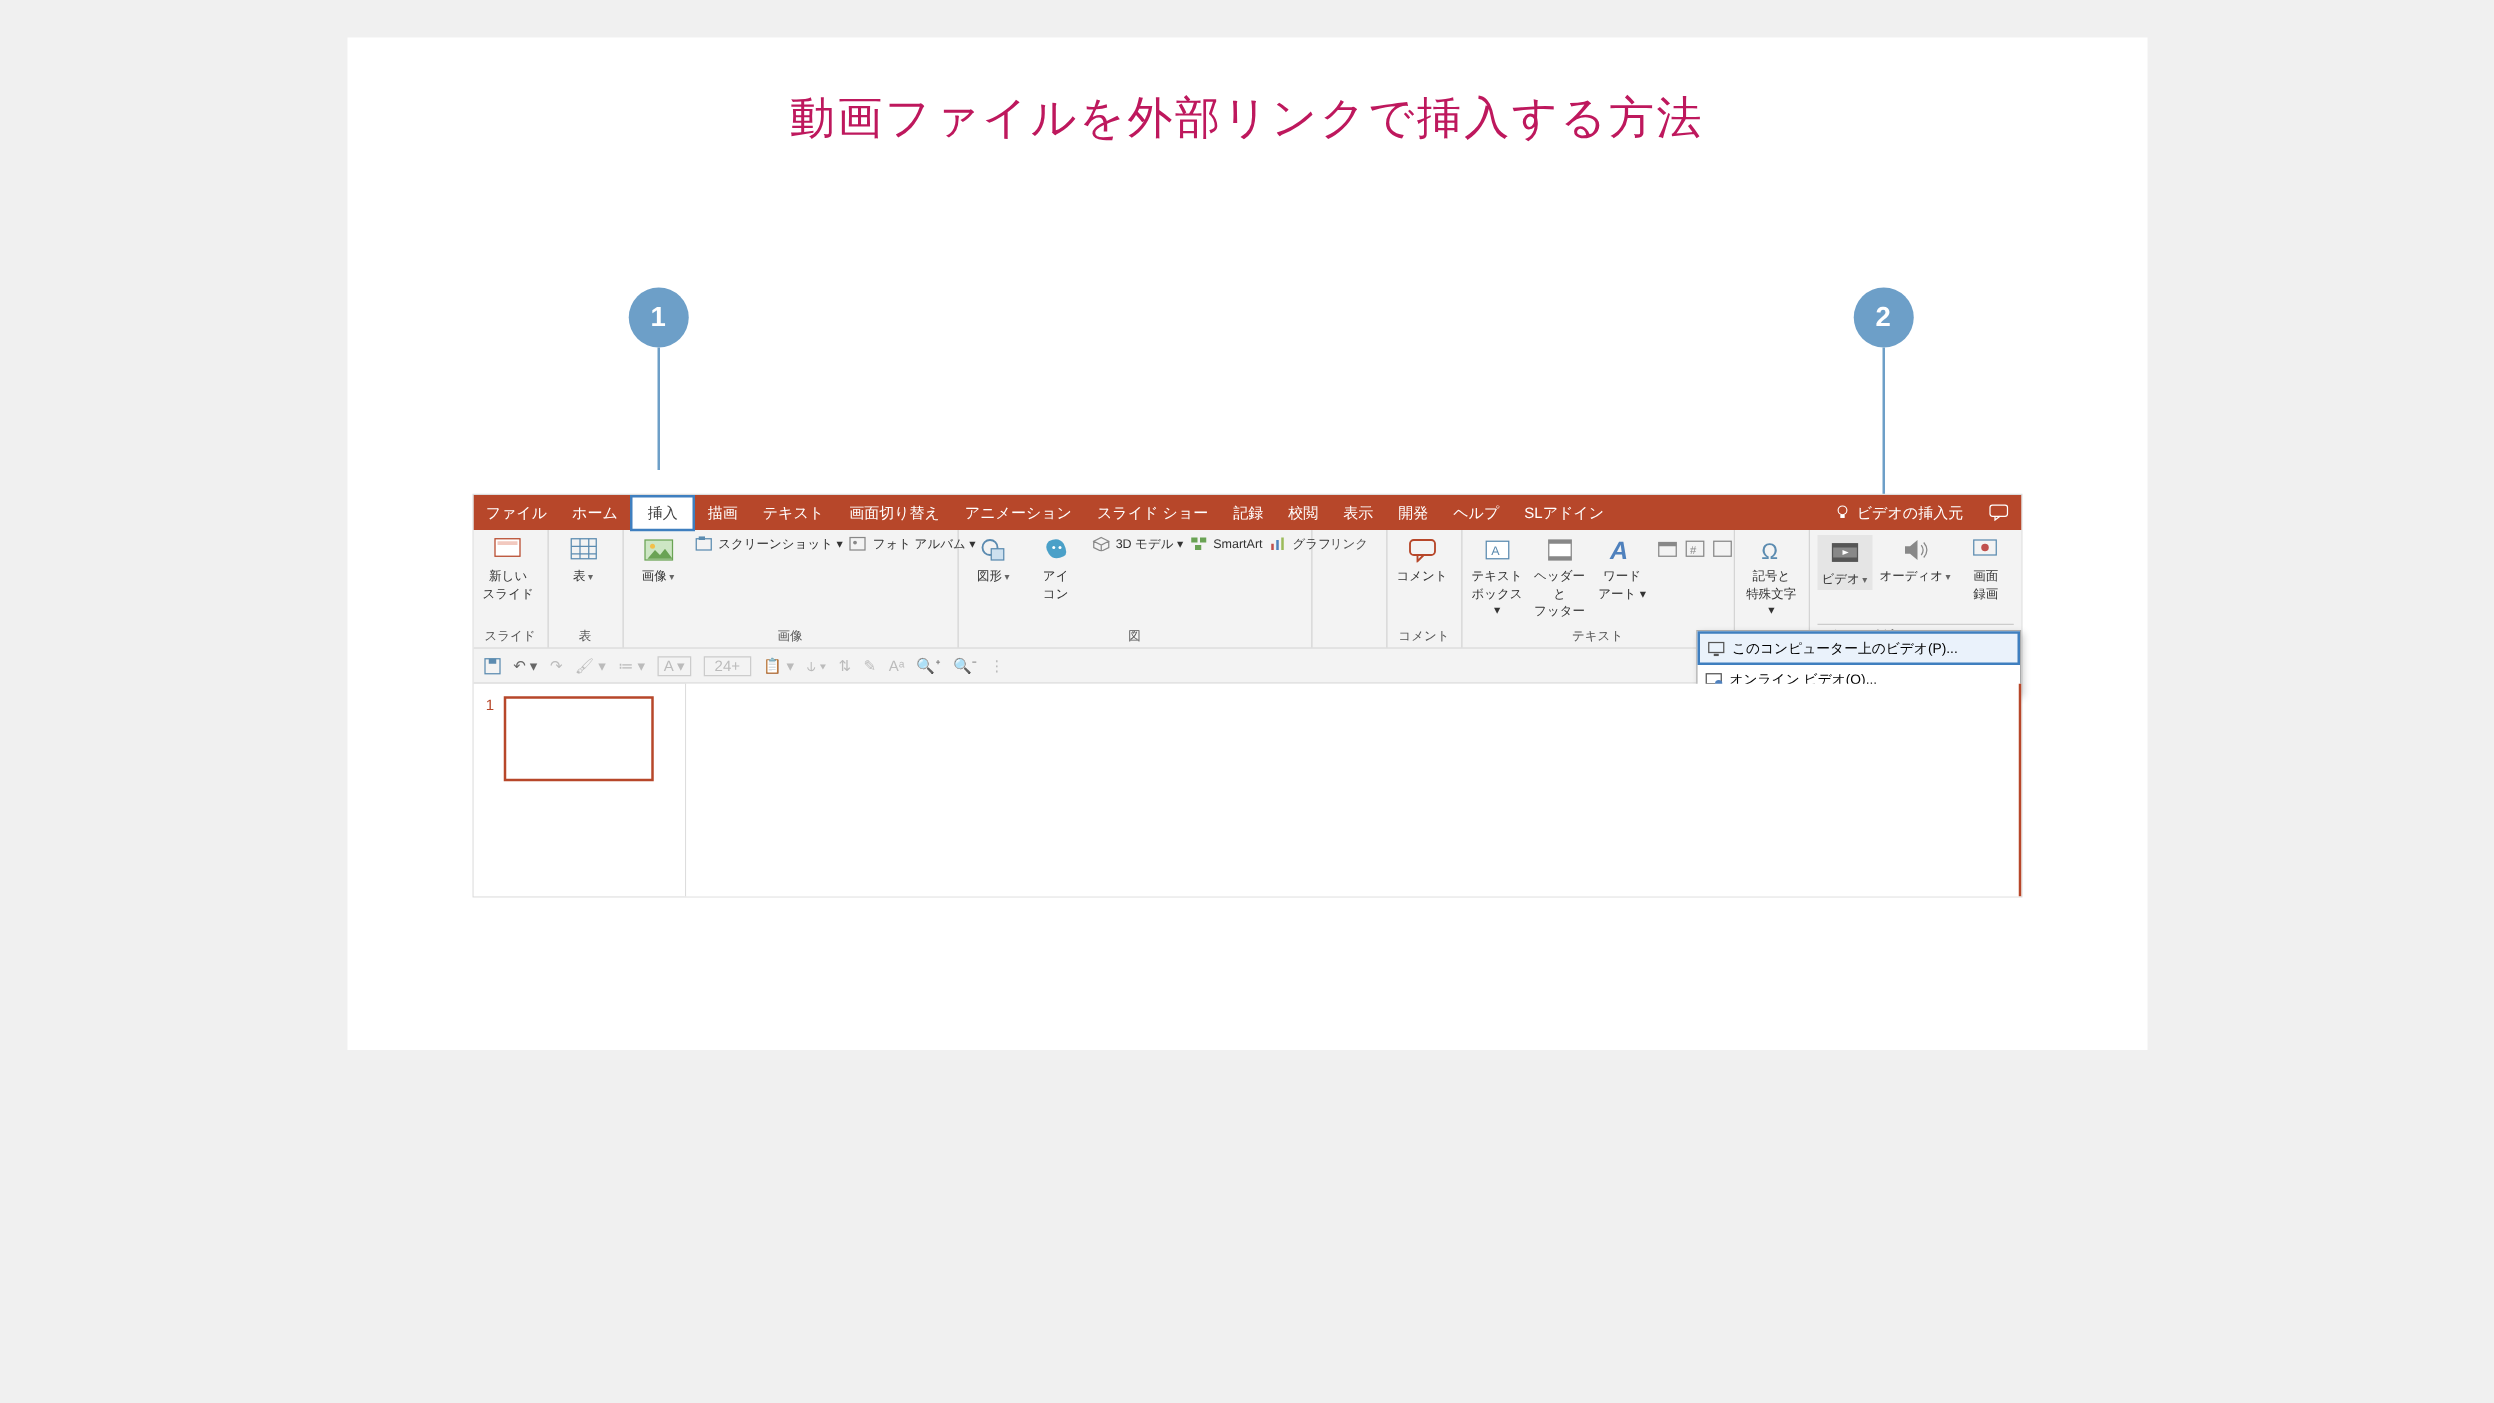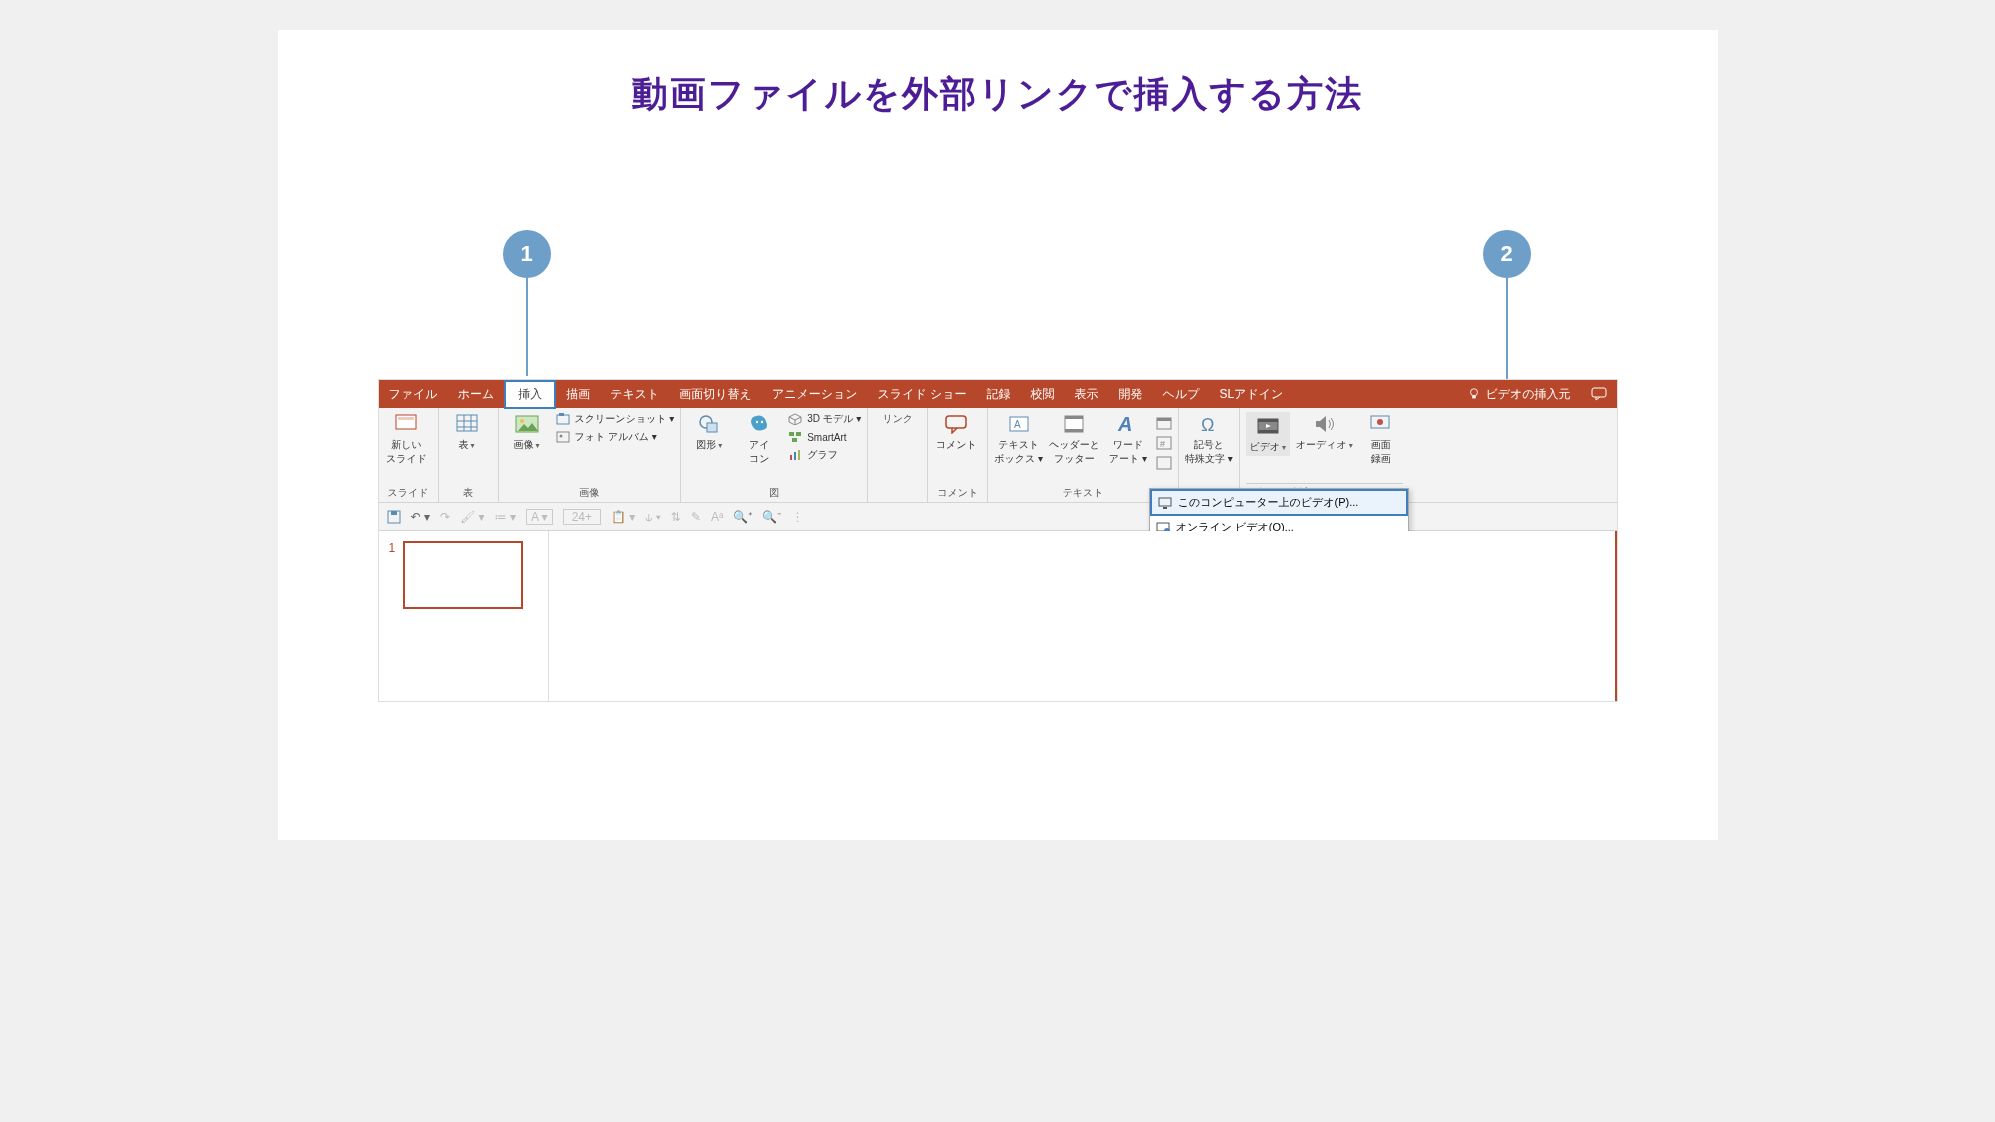--- a/index.html
+++ b/index.html
@@ -14,22 +14,22 @@
 .slide {
   background: #fff;
   width: 1440px;
   height: 810px;
   position: relative;
   overflow: hidden;
 }
 .title {
   text-align: center;
   font-size: 36px;
-  font-weight: 700;
-  color: #4c1d95;
+  font-weight: 400;
+  color: #be185d;
   letter-spacing: 2px;
   margin-top: 40px;
 }
 .callout {
   position: absolute;
   width: 48px;
   height: 48px;
   border-radius: 50%;
   background: #6d9fc8;
   color: #fff;
@@ -44,21 +44,21 @@
   width: 2px;
   background: #6d9fc8;
 }
 .callout-1 { top: 200px; left: 225px; }
 .callout-line-1 { top: 248px; left: 248px; height: 98px; }
 .callout-2 { top: 200px; left: 1205px; }
 .callout-line-2 { top: 248px; left: 1228px; height: 230px; }
 .app-shot {
   position: absolute;
   left: 100px;
-  top: 349px;
+  top: 365px;
   width: 1240px;
   border: 1px solid #ddd;
 }
 .menubar {
   background: #b7472a;
   height: 28px;
   display: flex;
   align-items: center;
   font-size: 12px;
   color: #fff;
@@ -122,21 +122,21 @@
   text-align: center;
   gap: 2px;
   min-width: 44px;
 }
 .btn-big .ic { width: 28px; height: 24px; display:flex; align-items:center; justify-content:center; }
 .btn-small {
   display:flex; align-items:center; gap:4px;
   font-size: 10px; color:#333; white-space:nowrap;
 }
 .btn-small .ic { width:16px; height:14px; display:flex; align-items:center; justify-content:center; }
-.col { display:flex; flex-direction:column; gap:4px; align-items:flex-start; }
+.col { display:flex; flex-direction:row; gap:4px; align-items:flex-start; }
 .caret::after { content:"▾"; font-size:8px; color:#666; margin-left:2px; }
 .video-drop-label {
   font-size: 10px;
   font-weight: 700;
   color:#333;
   padding: 2px 6px;
   background:#f3f3f3;
 }
 .video-dropdown {
   position:absolute;

